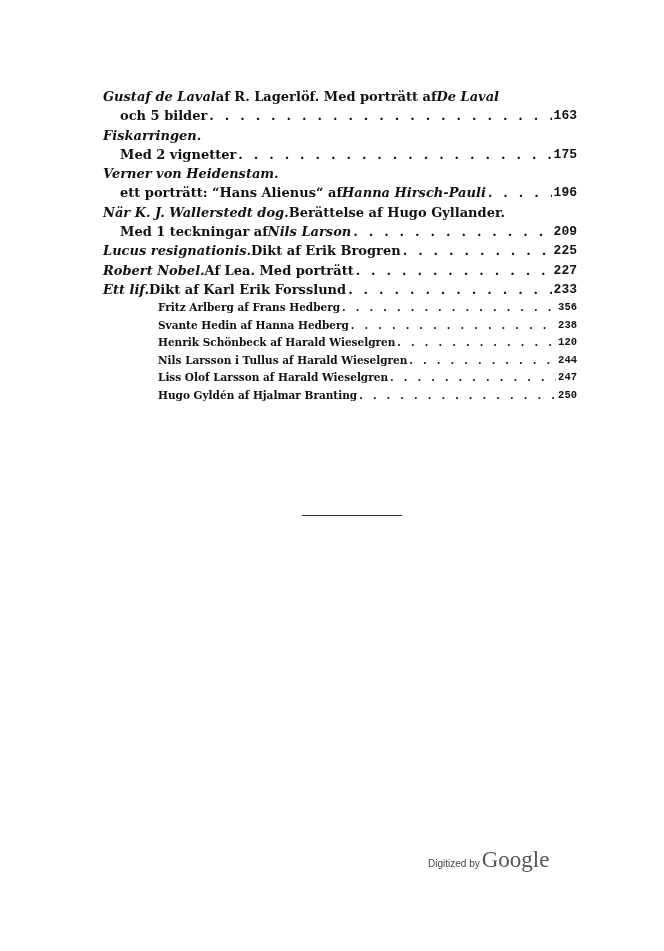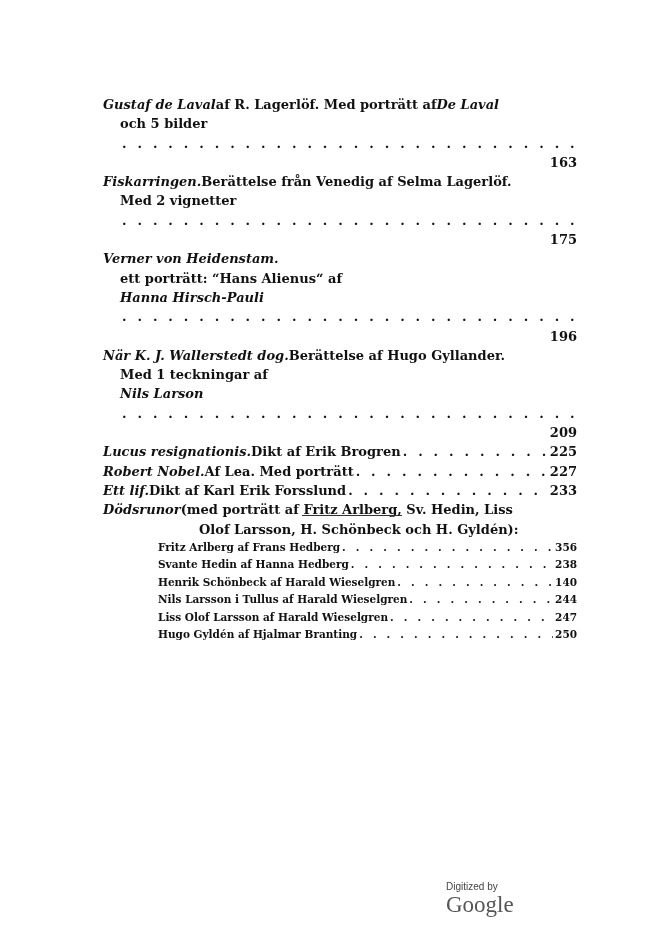--- a/index.html
+++ b/index.html
@@ -1,32 +1,32 @@
 <!DOCTYPE html>
 <html><head>
   <meta charset="utf-8">
   <style>
     html, body { margin: 0; padding: 0; background: #fff; }
     body { width: 664px; height: 951px; position: relative; overflow: hidden;
            font-family: "DejaVu Serif", serif; color: #111; }
-    .toc { position: absolute; left: 103px; top: 95px; width: 474px; }
+    .toc { position: absolute; left: 103px; top: 87px; width: 474px; }
     .entry { position: relative; font-size: 13px; line-height: 19.3px; font-weight: bold; }
     .line { display: flex; white-space: nowrap; }
-    .line.indent { padding-left: 17px; flex-direction: column; }
+    .line.indent { padding-left: 17px; }
     .line.indent2 { padding-left: 96px; }
     .it { font-style: italic; }
     .dots { flex: 1; overflow: hidden; white-space: nowrap; letter-spacing: 3.2px; margin: 0 2px; }
     .dots::after { content: " . . . . . . . . . . . . . . . . . . . . . . . . . . . . . . . . . . . . . . . . . . . . . . . . . . . . . . . . . . . . . . . . . . . . . . . . ."; }
-    .pg { text-align: right; }
+    .pg { text-align: right; font-family: Liberation Mono, monospace; }
     .sub { font-size: 10.5px; line-height: 17.5px; padding-left: 55px; }
     .sub .line { padding-left: 0; }
     .rule { position: absolute; left: 302px; top: 515px; width: 100px; height: 1px; background: #333; }
-    .digitized { position: absolute; left: 428px; top: 881px; display: flex; align-items: baseline; color: #444; flex-direction: column; }
+    .digitized { position: absolute; left: 428px; top: 847px; display: flex; align-items: baseline; color: #444; }
     .digitized .by { font-family: "Liberation Sans", sans-serif; font-size: 10px; }
-    .digitized .g { font-family: "Liberation Serif", serif; font-size: 23px; margin-left: 18px; color: #555; }
+    .digitized .g { font-family: "Liberation Serif", serif; font-size: 23px; margin-left: 2px; color: #555; }
   </style>
 </head>
 <body>
 
 <div class="toc">
 
   <div class="entry">
     <div class="line">
       <span class="it">Gustaf de Laval</span>
       <span> af R. Lagerlöf.  Med porträtt af </span>
@@ -35,21 +35,20 @@
     <div class="line indent">
       <span>och 5 bilder</span>
       <span class="dots"></span>
       <span class="pg">163</span>
     </div>
   </div>
 
   <div class="entry">
     <div class="line">
       <span class="it">Fiskarringen.</span>
-      <span> Berättelse från Venedig af Selma Lagerlöf.</span>
     </div>
     <div class="line indent">
       <span>Med 2 vignetter</span>
       <span class="dots"></span>
       <span class="pg">175</span>
     </div>
   </div>
 
   <div class="entry">
     <div class="line">
@@ -96,49 +95,40 @@
 
   <div class="entry">
     <div class="line">
       <span class="it">Ett lif.</span>
       <span> Dikt af Karl Erik Forsslund</span>
       <span class="dots"></span>
       <span class="pg">233</span>
     </div>
   </div>
 
-  <div class="entry">
-    <div class="line">
-      <span class="it">Dödsrunor</span>
-      <span> (med porträtt af Fritz Arlberg, Sv. Hedin, Liss</span>
-    </div>
-    <div class="line indent2">
-      <span>Olof Larsson, H. Schönbeck och H. Gyldén):</span>
-    </div>
-  </div>
 
   <div class="entry sub">
     <div class="line">
       <span>Fritz Arlberg af Frans Hedberg</span>
       <span class="dots"></span>
       <span class="pg">356</span>
     </div>
   </div>
   <div class="entry sub">
     <div class="line">
       <span>Svante Hedin af Hanna Hedberg</span>
       <span class="dots"></span>
       <span class="pg">238</span>
     </div>
   </div>
   <div class="entry sub">
     <div class="line">
       <span>Henrik Schönbeck af Harald Wieselgren</span>
       <span class="dots"></span>
-      <span class="pg">140</span>
+      <span class="pg">120</span>
     </div>
   </div>
   <div class="entry sub">
     <div class="line">
       <span>Nils Larsson i Tullus af Harald Wieselgren</span>
       <span class="dots"></span>
       <span class="pg">244</span>
     </div>
   </div>
   <div class="entry sub">

